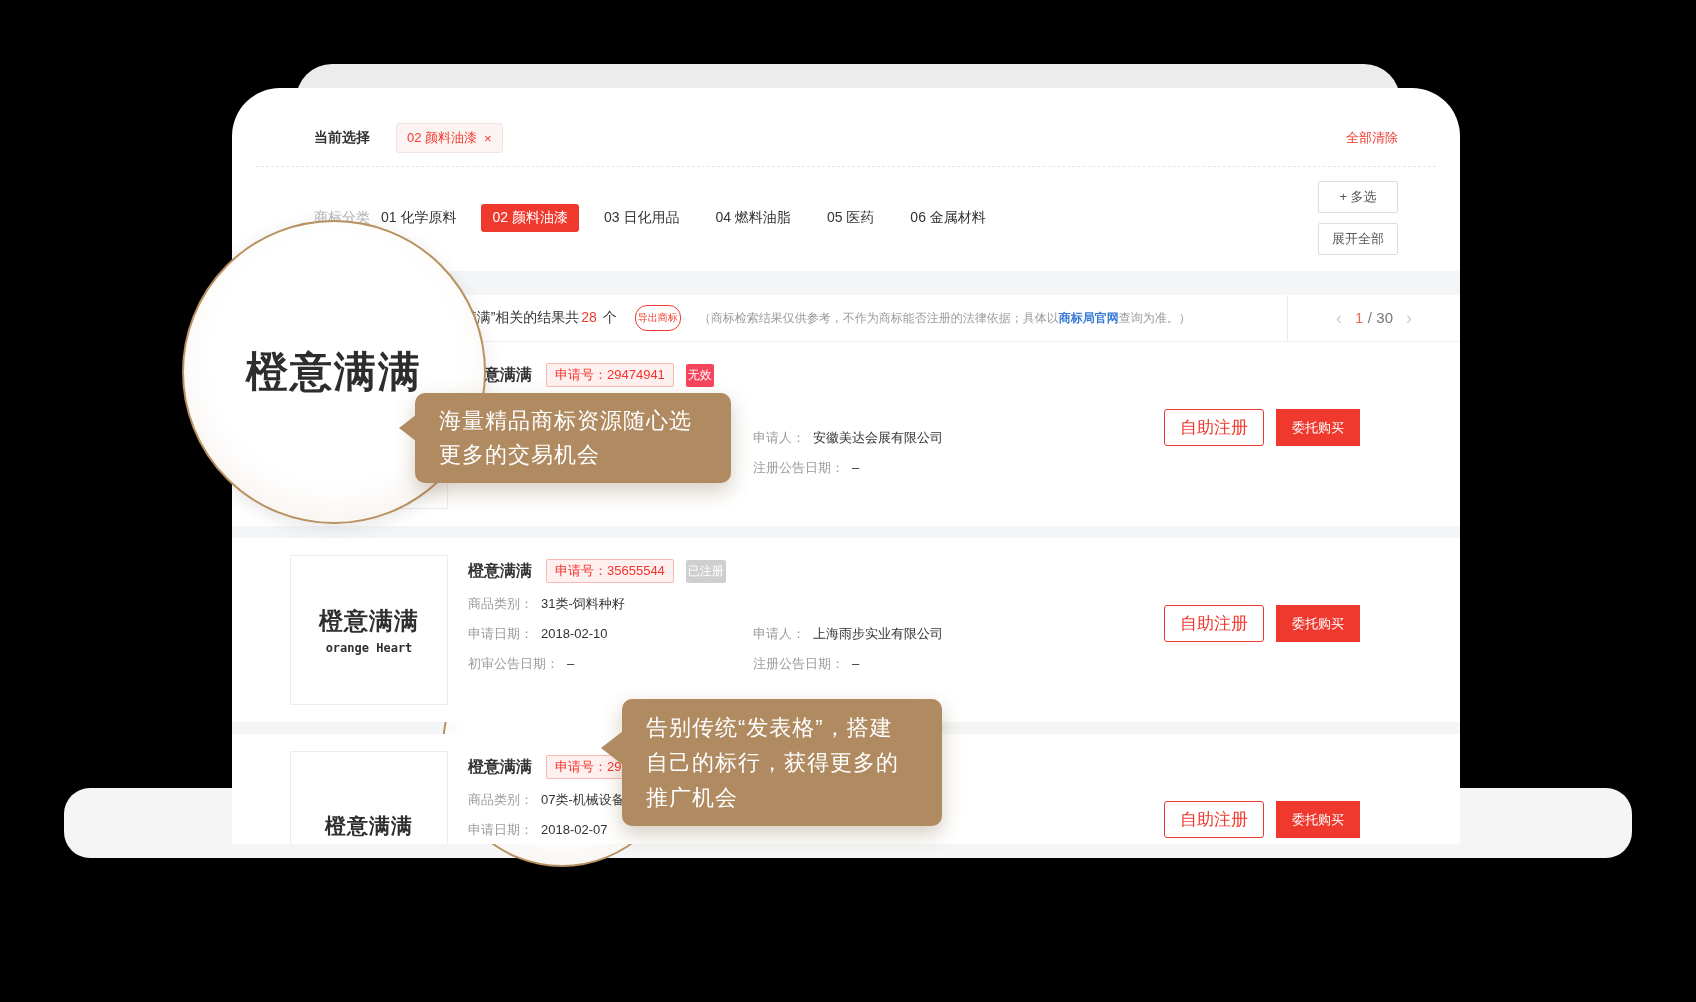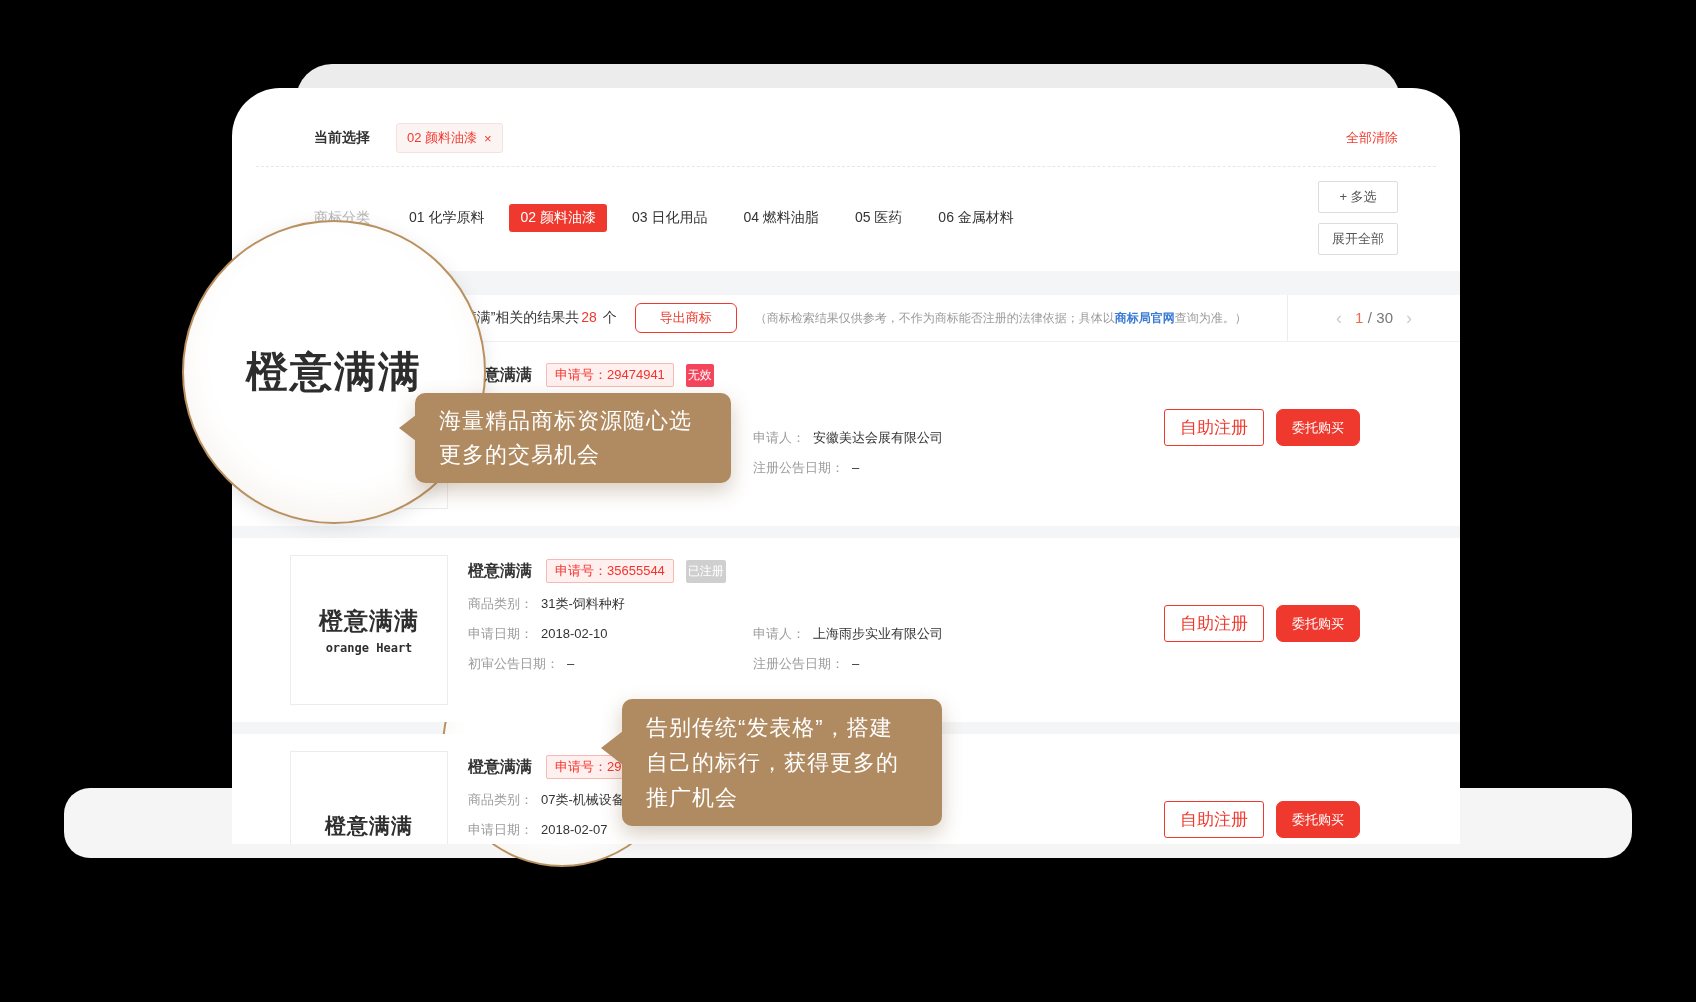--- a/index.html
+++ b/index.html
@@ -13,33 +13,33 @@
   
   .topbar{display:flex;align-items:center;padding:40px 62px 18px 82px;height:20px;}
   .topbar-label{font-size:14px;font-weight:700;color:#333;}
   .sel-tag{margin-left:26px;display:inline-flex;align-items:center;background:#fbf4f3;border:1px solid #f1e3e0;
            border-radius:3px;padding:5px 10px;font-size:13px;color:#f0392e;}
   .sel-tag .x{margin-left:7px;font-size:13px;cursor:pointer;}
   .clear-all{margin-left:auto;font-size:13px;color:#f0392e;cursor:pointer;}
   .dashed{border-bottom:1px dashed #e7e7e7;margin:0 24px;}
   
   .catrow{display:flex;align-items:center;padding:14px 62px 16px 82px;}
-  .catrow-label{font-size:14px;color:#b5b5b5;margin-right:28px;}
+  .catrow-label{font-size:14px;color:#b5b5b5;}
   .cat-item{font-size:14px;color:#333;padding:5px 11px;margin-right:14px;border-radius:3px;cursor:pointer;white-space:nowrap;}
   .cat-item.active{background:#f0392e;color:#fff;}
   .cat-buttons{margin-left:auto;display:flex;gap:10px;flex-direction:column;}
   .cat-btn{border:1px solid #ddd;border-radius:2px;background:#fff;color:#555;font-size:13px;padding:6px 13px;cursor:pointer;}
   .gap-band{height:24px;background:#f4f5f6;}
   
   .results-panel{position:relative;height:549px;overflow:hidden;background:#fff;}
   .res-header{height:46px;display:flex;align-items:center;padding-left:58px;border-bottom:1px solid #f0f0f0;}
   .res-text{font-size:14px;color:#333;white-space:nowrap;}
   .res-count{color:#f0392e;padding:0 2px;}
-  .export-btn{margin:0 18px;border:1px solid #f0392e;color:#f0392e;background:#fff;border-radius:6px;
-              font-size:13px;padding:5px 24px;cursor:pointer;white-space:nowrap;}
+  .export-btn{margin:0 18px;border:1px solid #f0392e;color:#f0392e;background:#fff;border-radius:12px;
+              font-size:10px;padding:5px 2px;cursor:pointer;white-space:nowrap;}
   .disclaimer{font-size:12px;color:#9b9b9b;white-space:nowrap;}
   .disclaimer .link{color:#3a7bd5;font-weight:700;cursor:pointer;}
   .pager{margin-left:auto;align-self:stretch;width:172px;border-left:1px solid #ececec;
          display:flex;align-items:center;justify-content:center;gap:13px;}
   .pg-arrow{color:#ccc;font-size:18px;line-height:1;cursor:pointer;}
   .pg-cur{color:#f2684a;font-size:15px;}
   .pg-sep,.pg-total{color:#777;font-size:15px;}
   
   .result-row{position:relative;z-index:2;display:flex;padding:17px 100px 17px 58px;background:#fff;}
   .row-gap{height:12px;background:#f4f5f6;}
@@ -57,21 +57,21 @@
   .status-badge.invalid{background:#f4455c;}
   .status-badge.registered{background:#cfcfcf;}
   .field-line{display:flex;margin-top:12px;font-size:13px;line-height:18px;}
   .f-col1{width:285px;display:flex;}
   .f-col2{flex:1;display:flex;}
   .f-label{color:#9c9c9c;margin-right:8px;white-space:nowrap;}
   .f-value{color:#333;white-space:nowrap;}
   .row-actions{display:flex;gap:12px;align-self:flex-start;margin-top:50px;}
   .btn-outline{border:1px solid #f0392e;color:#f0392e;background:#fff;border-radius:3px;font-size:17px;
                padding:6px 15px;cursor:pointer;white-space:nowrap;}
-  .btn-solid{border:1px solid #f0392e;color:#fff;background:#f0392e;border-radius:7px;font-size:13px;
+  .btn-solid{border:1px solid #f0392e;color:#fff;background:#f0392e;border-radius:0;font-size:13px;
              padding:4px 15px;cursor:pointer;white-space:nowrap;}
   
   .circle1{position:absolute;left:182px;top:220px;width:300px;height:300px;border-radius:50%;
            background:#fff;border:2px solid #b9905f;z-index:20;display:flex;align-items:center;justify-content:center;
            box-shadow:inset 0 -14px 30px rgba(160,120,70,.08), 0 4px 18px rgba(0,0,0,.10);}
   .circle1-text{font-size:42px;font-weight:700;color:#2d2d2d;letter-spacing:2px;}
   .circle2{position:absolute;left:210px;top:539px;width:236px;height:236px;border-radius:50%;
            background:#fff;border:2px solid #b9905f;z-index:1;
            box-shadow:inset 0 -12px 26px rgba(160,120,70,.07);}
   

